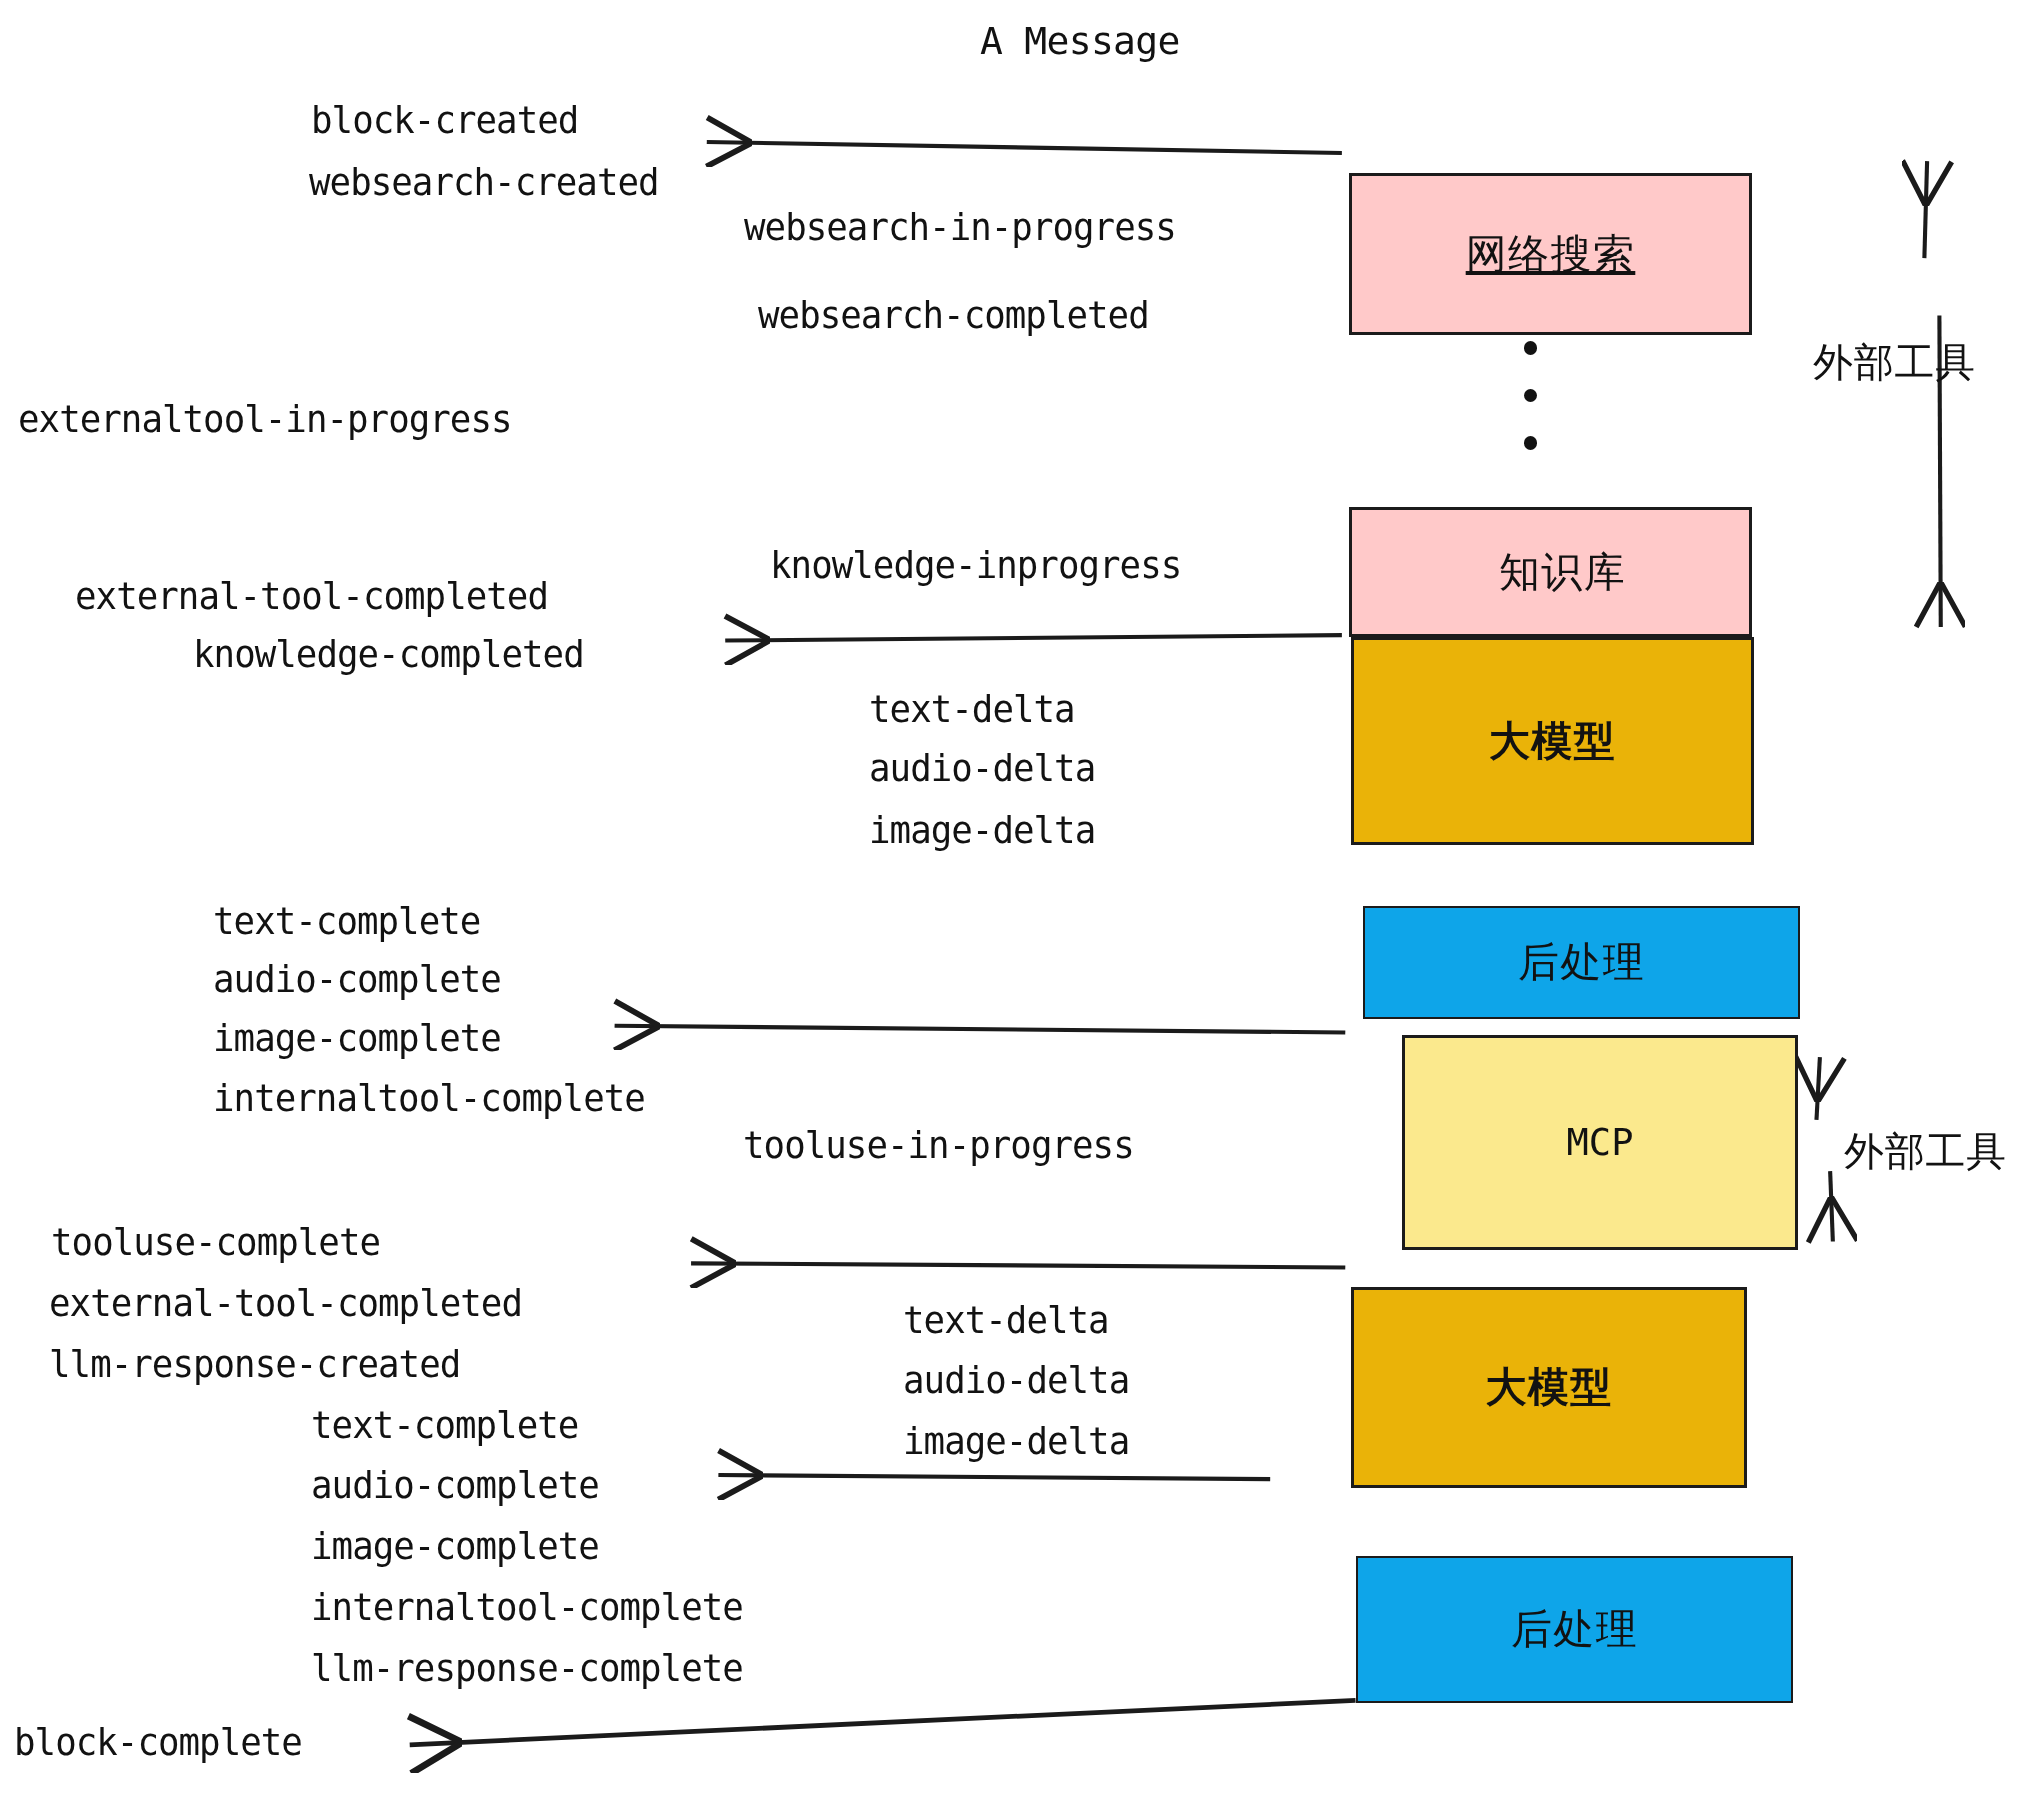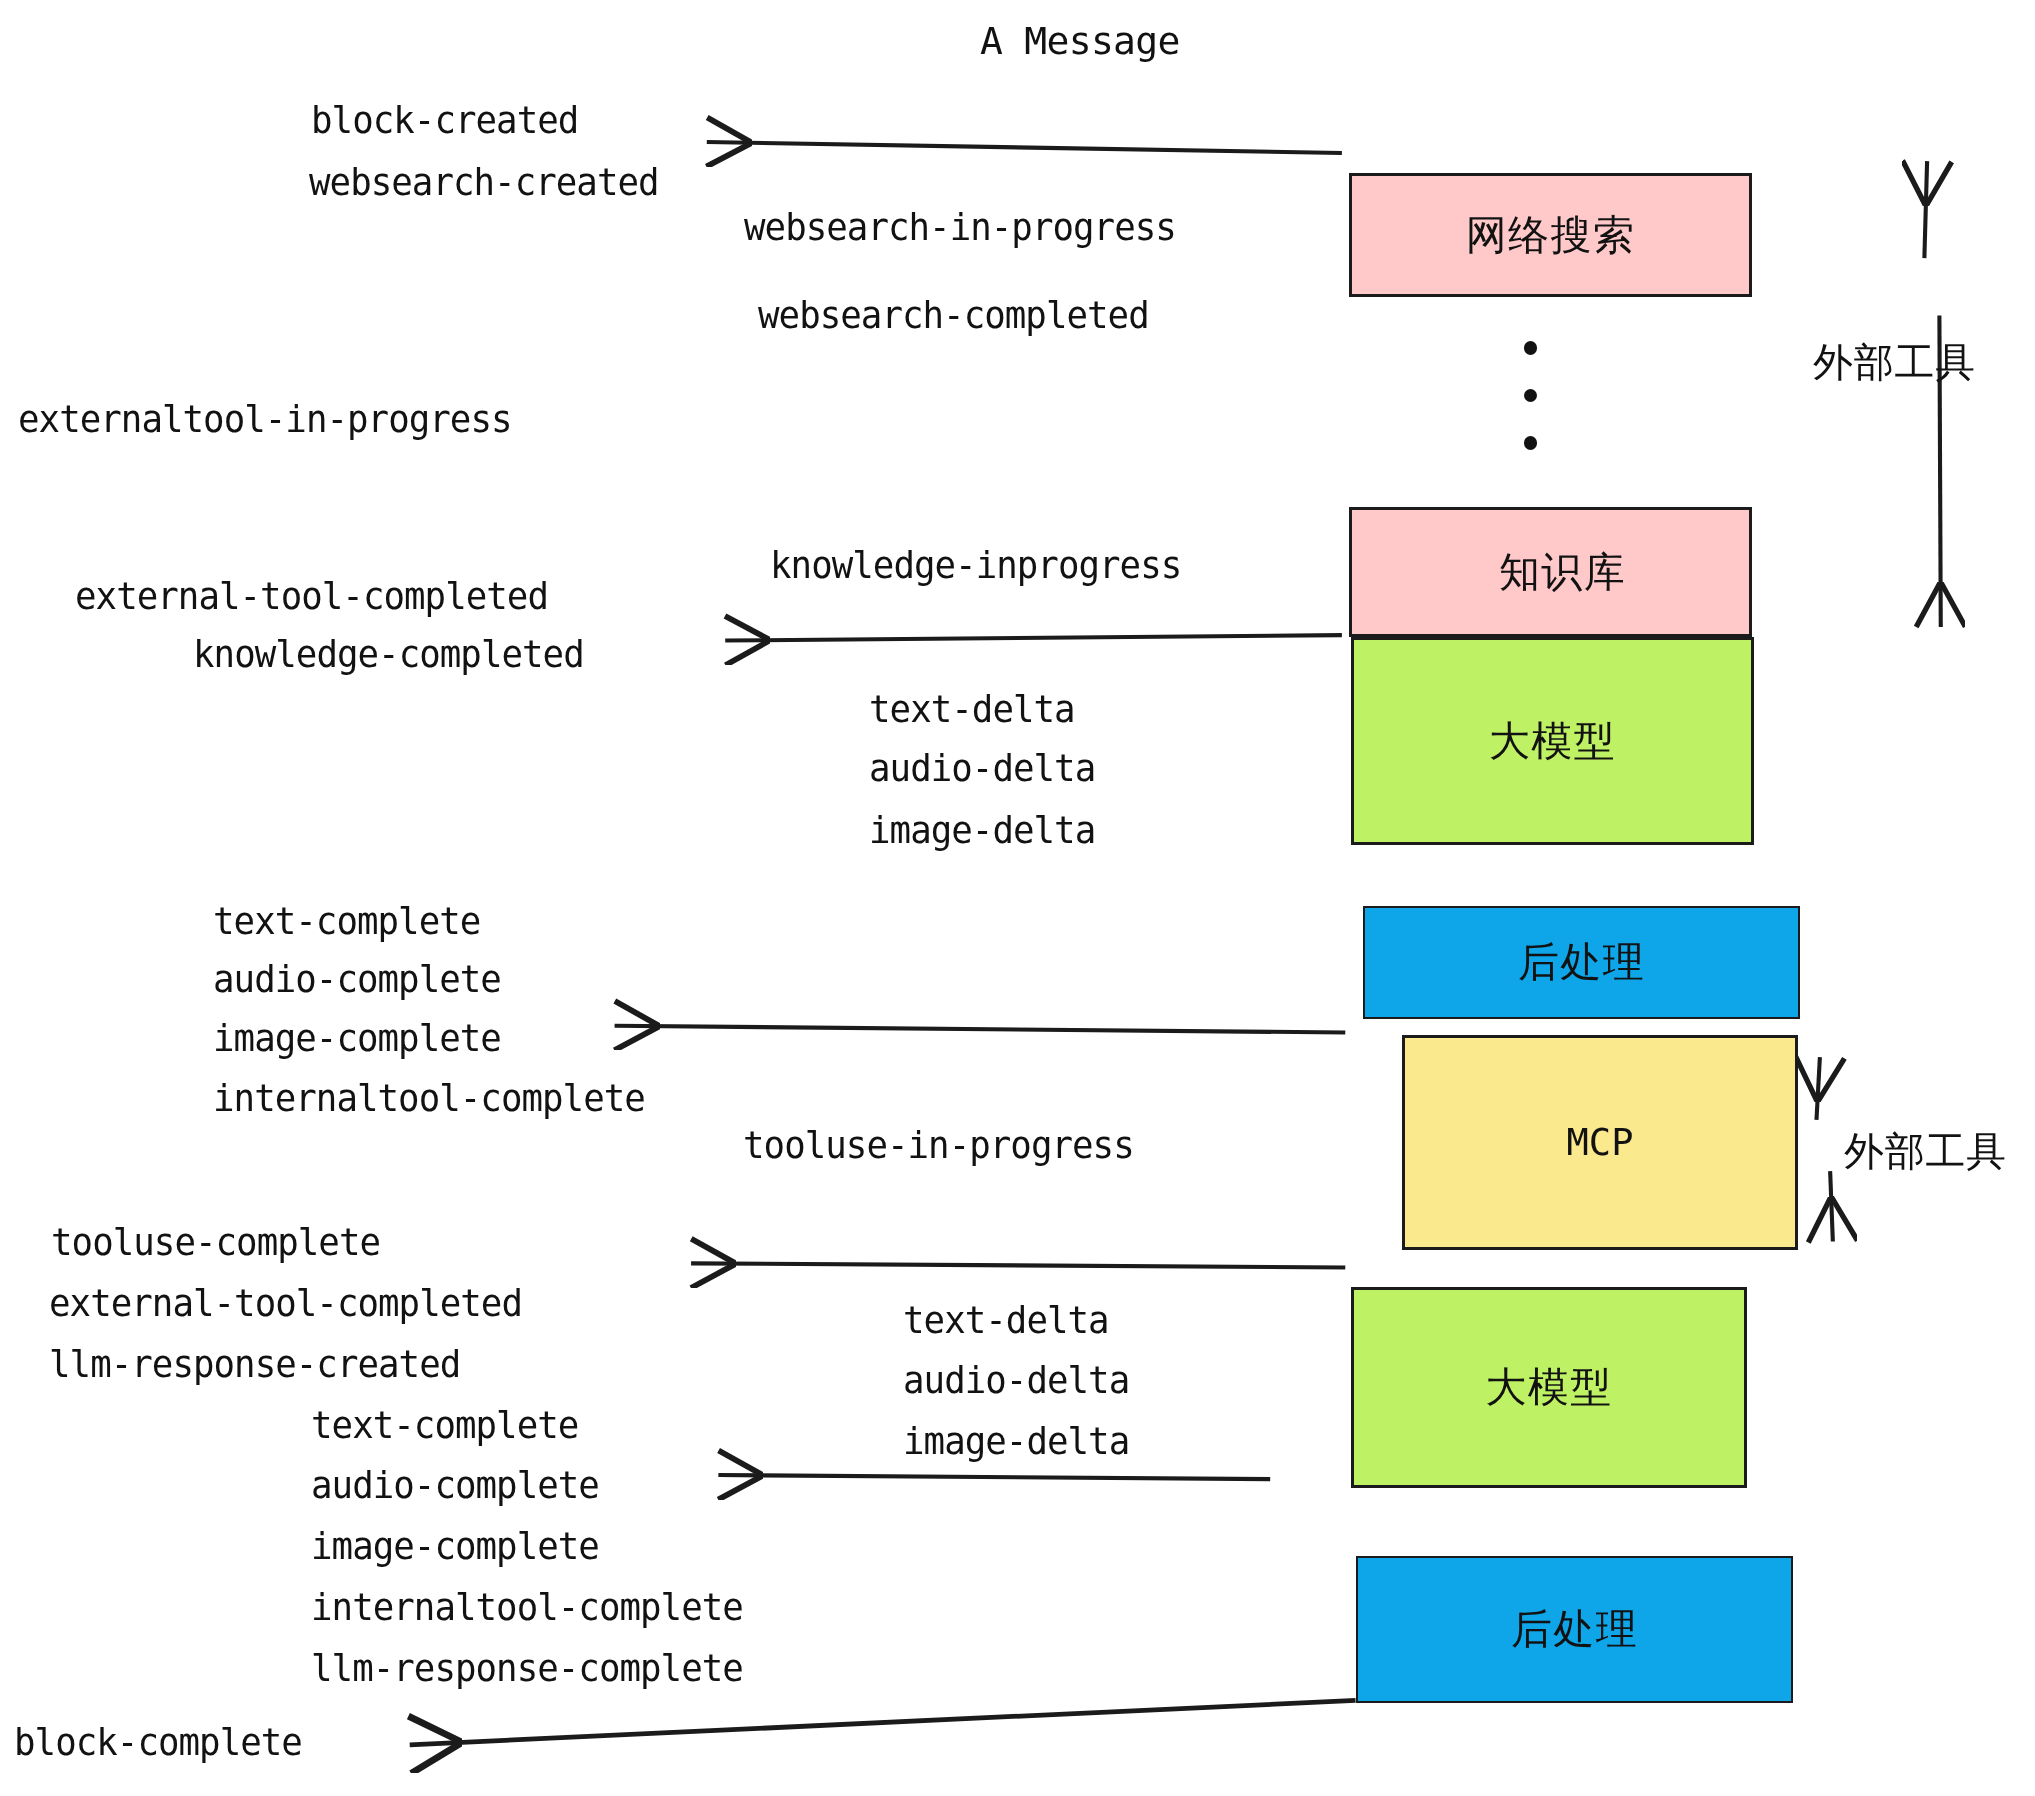--- a/index.html
+++ b/index.html
@@ -44,21 +44,21 @@
     border: 3.4px solid #1b1b1b;
     display: flex;
     align-items: center;
     justify-content: center;
     color: #121212;
     font-family: "DejaVu Sans", "Liberation Sans", sans-serif;
     font-size: 41px;
     letter-spacing: 1.4px;
   }
   .box.pink   { background: #ffc9c9; }
-  .box.green  { background: #bef264; }
+  .box.green  { background: #eab308; font-weight: bold; }
   .box.yellow { background: #fbe98d; }
   .box.plain  { background: #0ea5e9; border-width: 2.7px; }
   .box.mcp {
     font-family: "DejaVu Sans Mono", "Liberation Mono", monospace;
     font-size: 37px;
     letter-spacing: 0px;
   }
   
   .dots {
     position: absolute;
@@ -120,21 +120,21 @@
 
     <line x1="1985" y1="2490" x2="600" y2="2555" stroke="#1b1b1b" stroke-width="7" marker-end="url(#ah)"></line>
 
     <line x1="2818" y1="378" x2="2822" y2="236" stroke="#1b1b1b" stroke-width="6" marker-end="url(#ahu)"></line>
     <line x1="2840" y1="462" x2="2842" y2="918" stroke="#1b1b1b" stroke-width="6" marker-end="url(#ahu)"></line>
 
     <line x1="2660" y1="1640" x2="2665" y2="1548" stroke="#1b1b1b" stroke-width="6" marker-end="url(#ahu)"></line>
     <line x1="2680" y1="1715" x2="2684" y2="1818" stroke="#1b1b1b" stroke-width="6" marker-end="url(#ahu)"></line>
   </svg>
 
-  <div class="box pink" style="left:1349px; top:173px; width:403px; height:124px;">
+  <div class="box pink" style="left:1349px; top:173px; width:403px; height:162px;text-decoration:underline;">
     <span>网络搜索</span>
   </div>
 
   <div class="dots" style="left:1523px; top:341px; width:15px; height:109px;">
     <i></i>
     <i></i>
     <i></i>
   </div>
 
   <div class="box pink" style="left:1349px; top:507px; width:403px; height:130px;padding-left:24px;">

